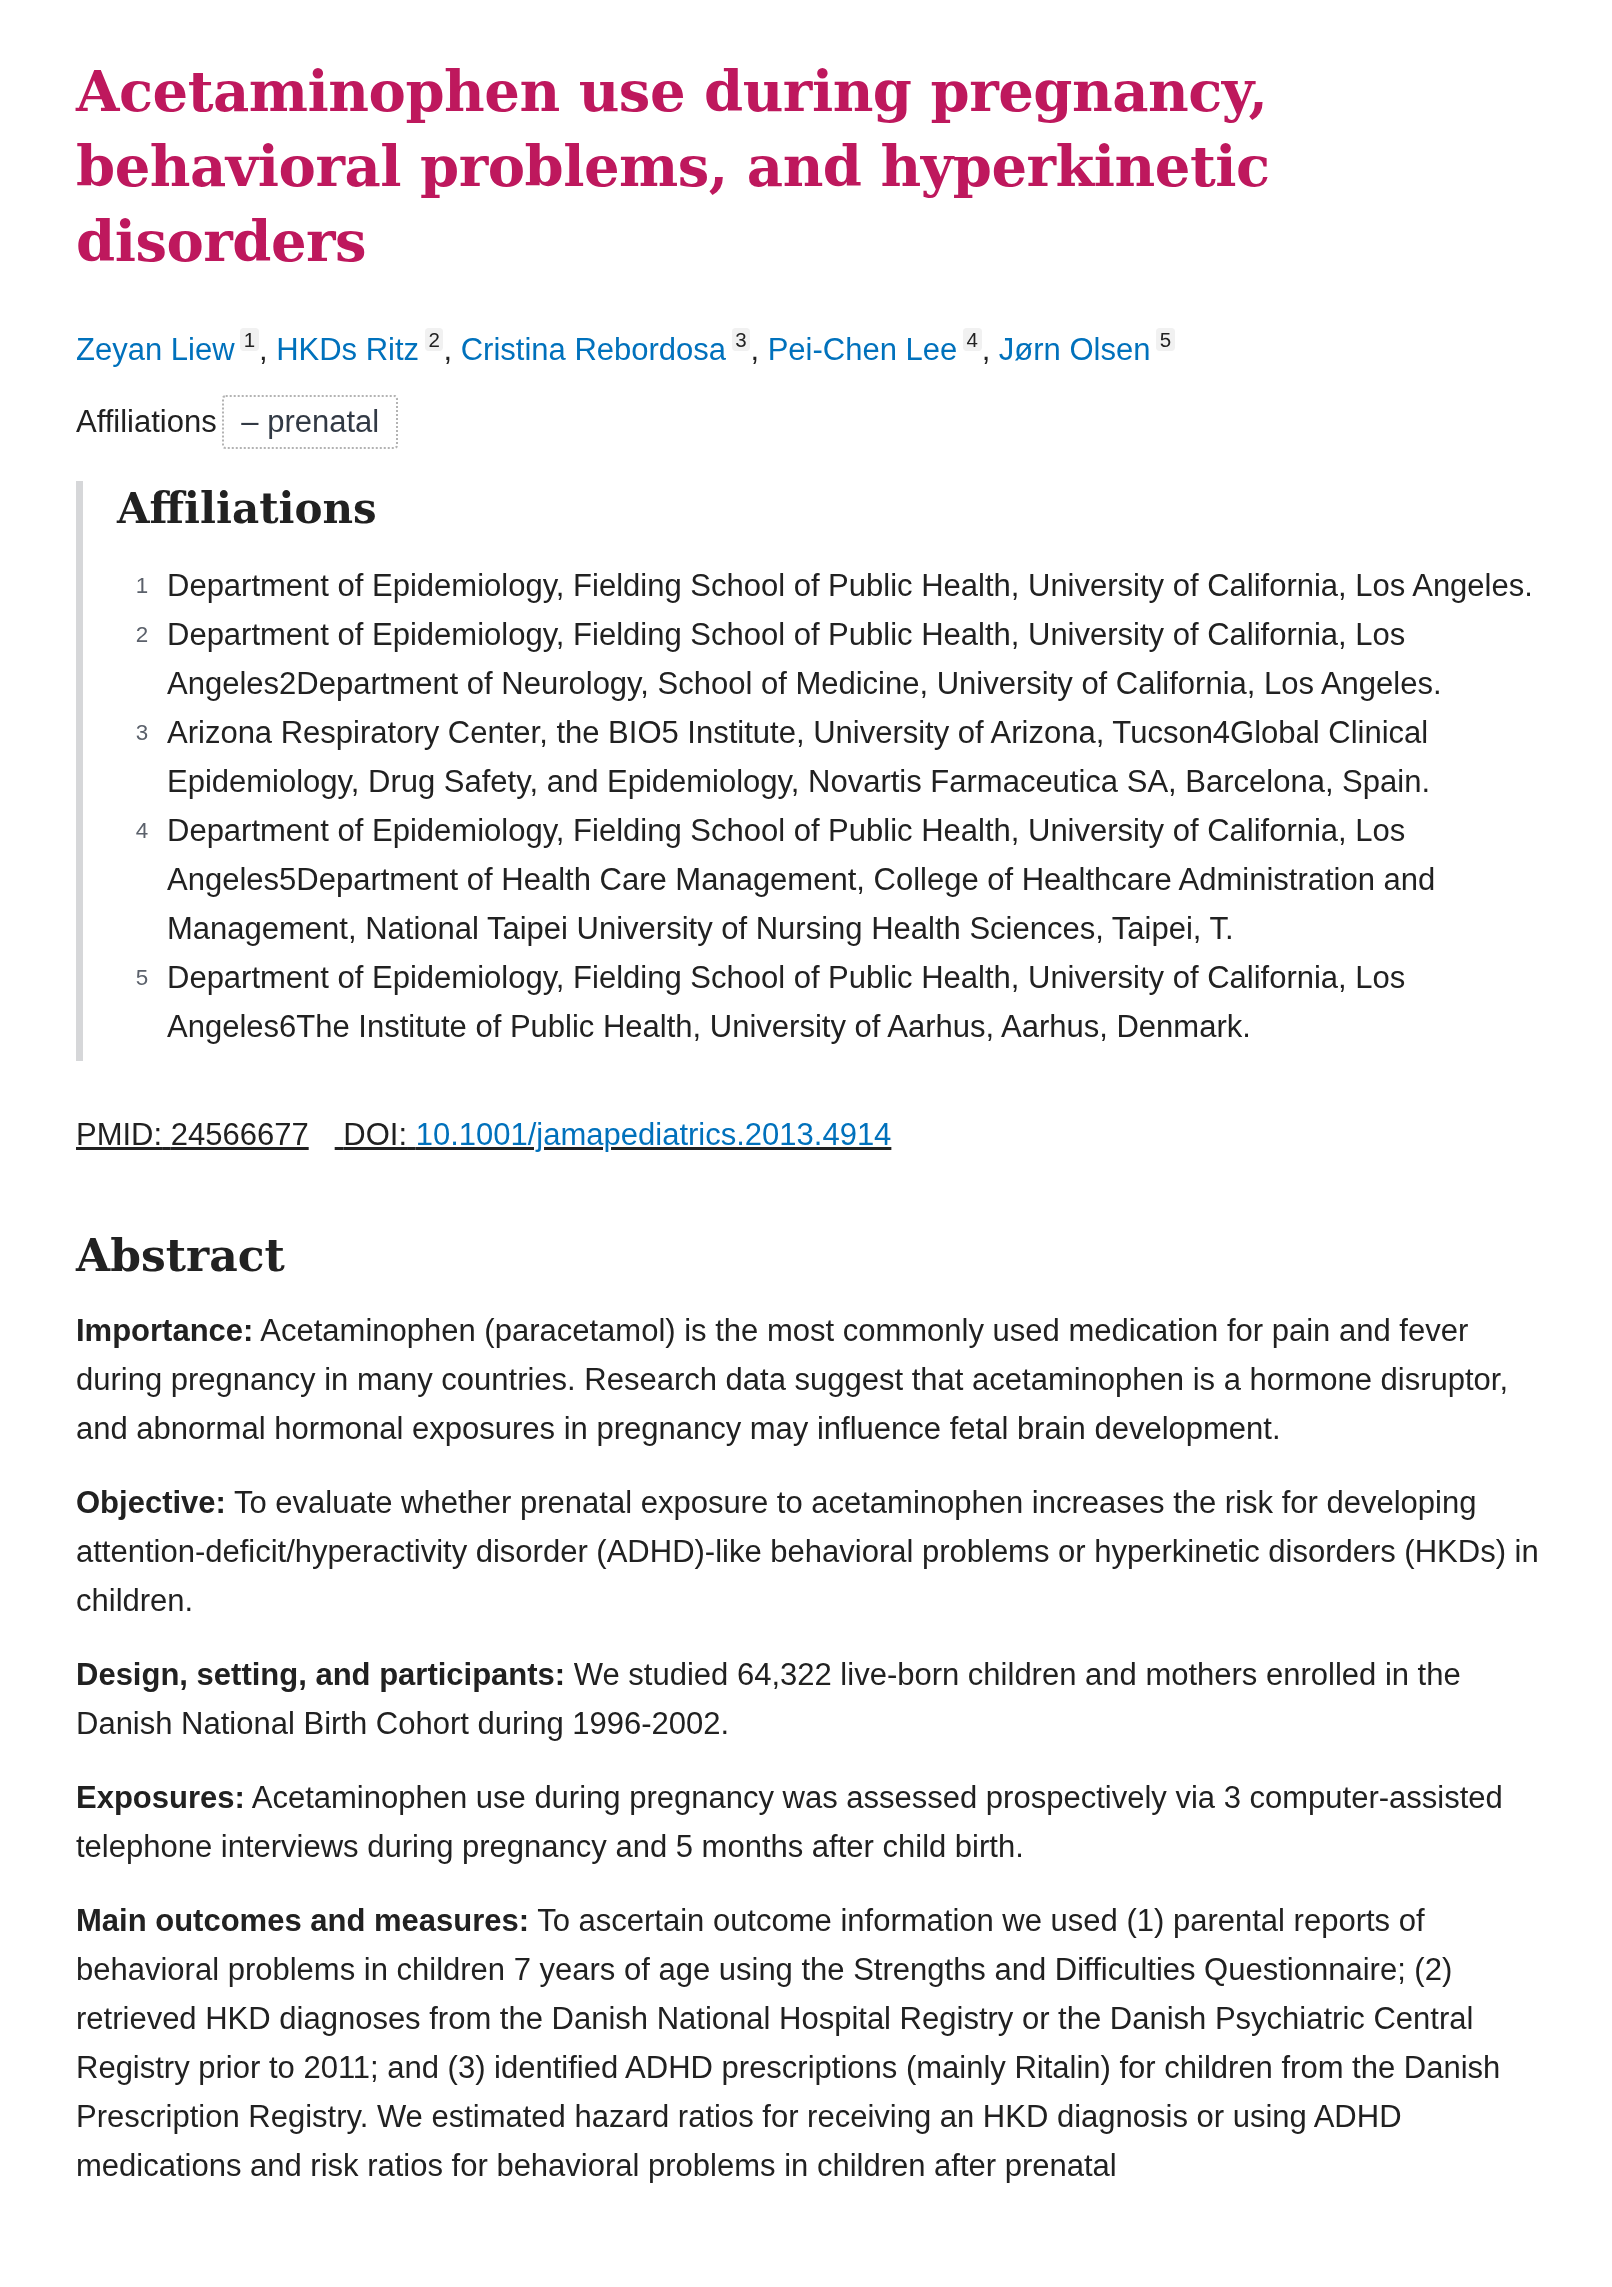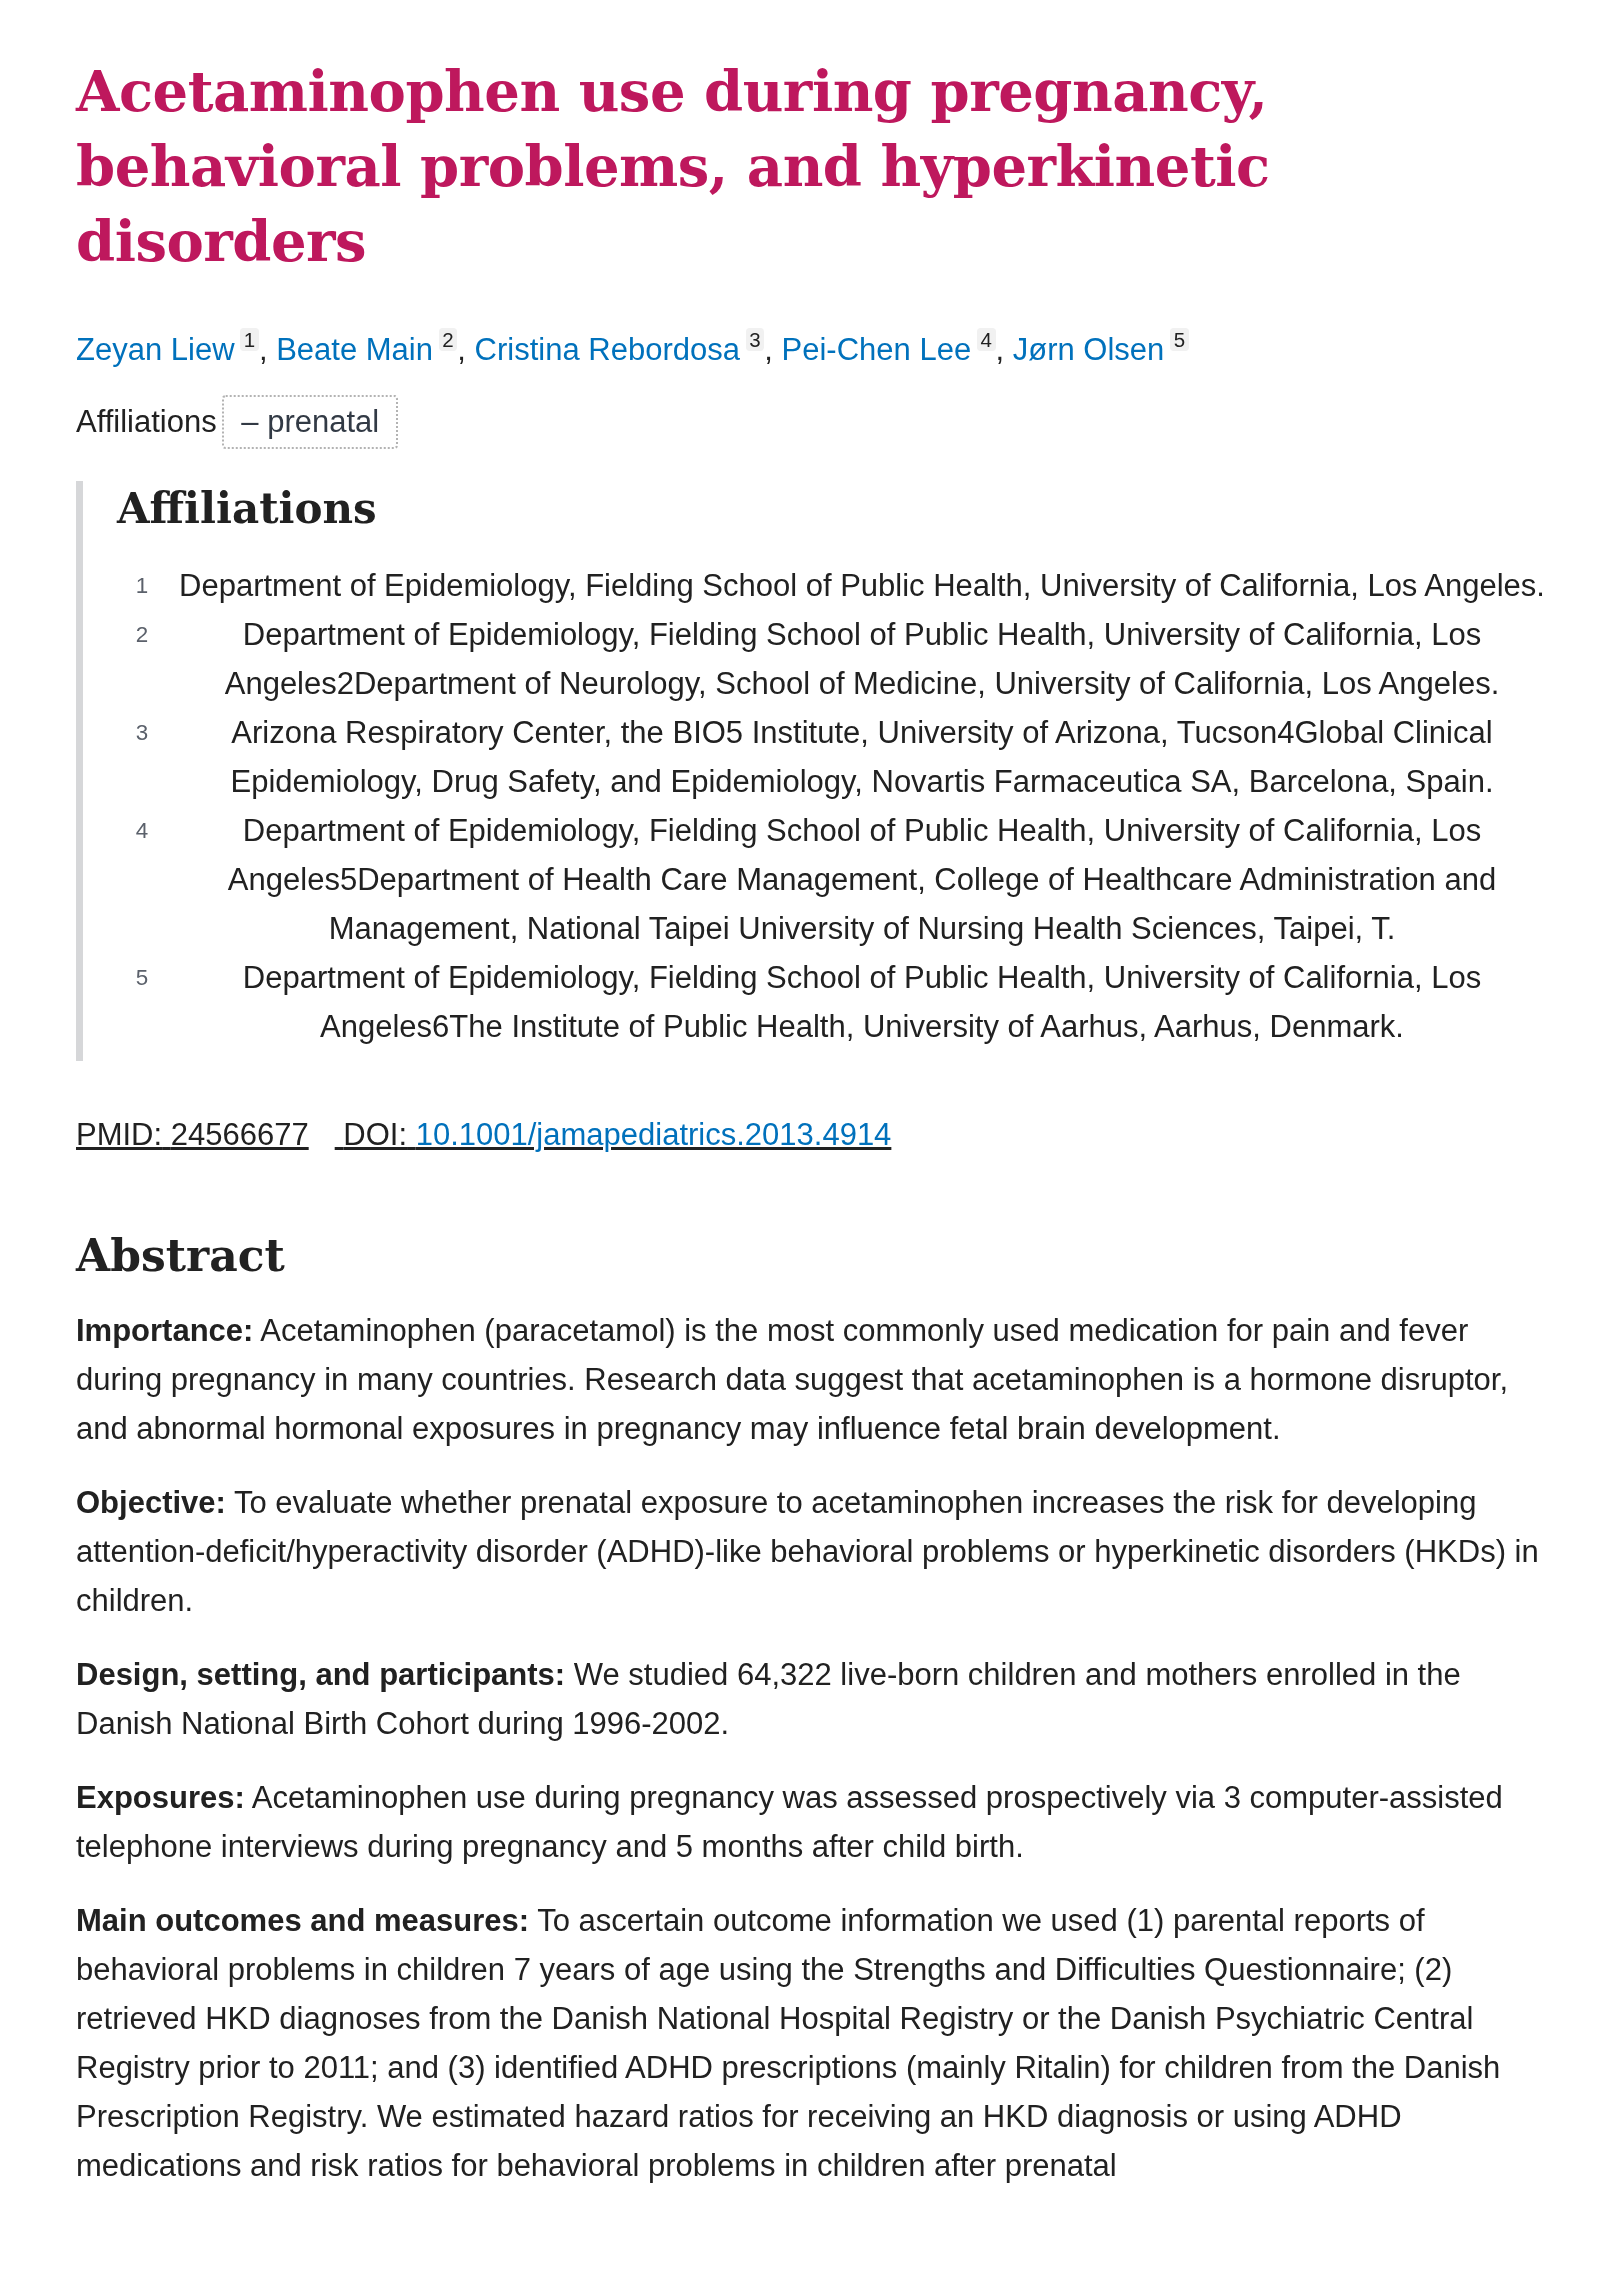--- a/index.html
+++ b/index.html
@@ -93,21 +93,21 @@
     font-size: 31px;
     line-height: 49px;
   }
   .aff-list .num {
     width: 50px;
     flex: 0 0 50px;
     font-size: 22.4px;
     color: #5b616b;
     text-align: center;
   }
-  .aff-list .txt { flex: 1; text-align: center; }
+  .aff-list .txt { flex: 1; }
   .ids {
     margin-top: 50px;
     font-size: 31px;
     line-height: 48px;
     text-decoration: underline;
   }
   .ids .gap { display: inline-block; width: 26px; }
   .abstract-h {
     font-family: "DejaVu Serif", "Liberation Serif", serif;
     font-weight: bold;
@@ -125,21 +125,21 @@
 </head>
 <body>
 
 <div class="page">
 
 
   <h1 class="title">Acetaminophen use during pregnancy, behavioral problems, and hyperkinetic disorders</h1>
 
   <div class="authors">
     <a href="#" class="author">Zeyan Liew</a><sup>1</sup>,
-    <a href="#" class="author">Beate Main</a><sup>2</sup>,
+    <a href="#" class="author">HKDs Ritz</a><sup>2</sup>,
     <a href="#" class="author">Cristina Rebordosa</a><sup>3</sup>,
     <a href="#" class="author">Pei-Chen Lee</a><sup>4</sup>,
     <a href="#" class="author">Jørn Olsen</a><sup>5</sup>
   </div>
 
   <div class="aff-toggle-row">
     <span>Affiliations</span>
     <span class="aff-toggle">– prenatal</span>
   </div>
 

